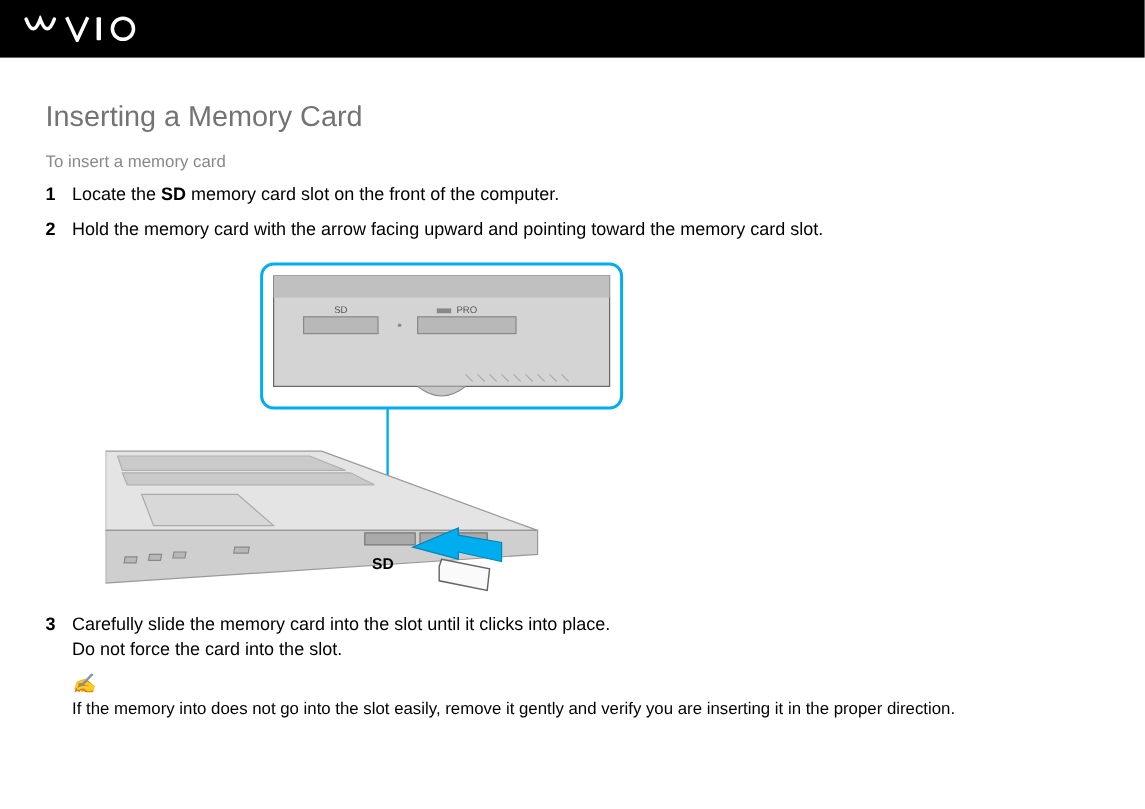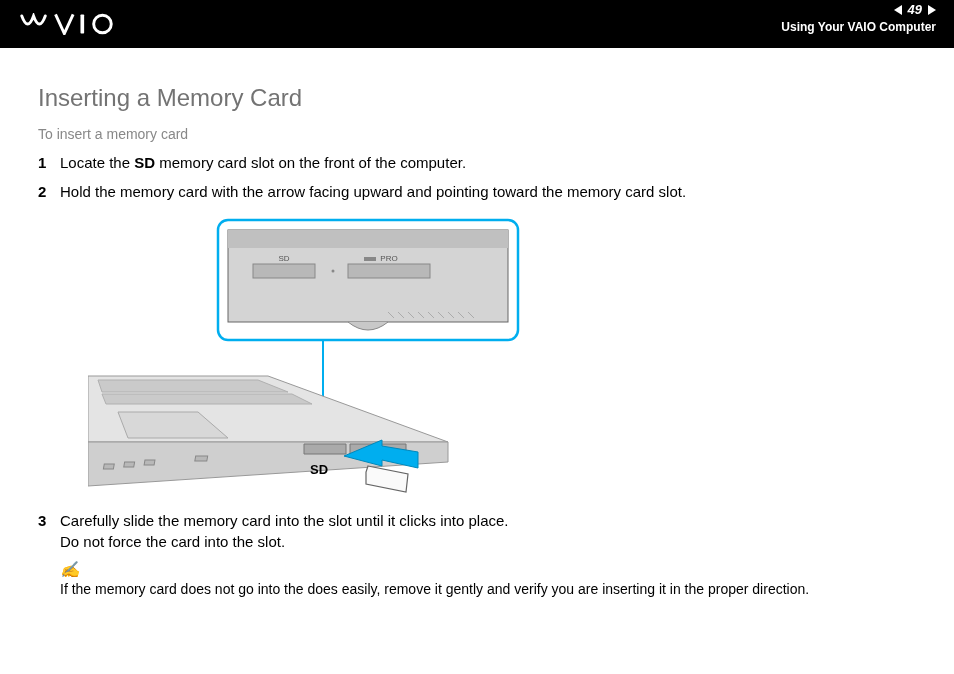--- a/index.html
+++ b/index.html
@@ -97,28 +97,20 @@
 <body>
 
 <div class="header-bar">
   <div class="logo">
     <svg viewBox="0 0 160 30" width="130" fill="#fff">
       <path d="M2 4 Q 10 26 18 4 Q 26 26 34 4" stroke="#fff" stroke-width="4" fill="none" stroke-linecap="round"></path>
       <path d="M48 2 L60 28 L72 2" stroke="#fff" stroke-width="4" fill="none" stroke-linejoin="miter"></path>
       <rect x="82" y="2" width="5" height="26" rx="1"></rect>
       <circle cx="112" cy="15" r="12" stroke="#fff" stroke-width="4" fill="none"></circle>
     </svg>
-  </div>
-  <div class="n-area">
-    <div class="page-nav">
-      <div class="tri tri-left"></div>
-      <span>49</span>
-      <div class="tri tri-right"></div>
-    </div>
-    <div class="section-label">Using Your VAIO Computer</div>
   </div>
 </div>
 
 <div class="content">
   <h1 class="title">Inserting a Memory Card</h1>
   <h2 class="subtitle">To insert a memory card</h2>
 
   <ol class="steps">
     <li>
       <span class="num">1</span>
@@ -204,15 +196,15 @@
       <span class="num">3</span>
       <span class="step-body">
         <span>Carefully slide the memory card into the slot until it clicks into place.</span><br>
         <span>Do not force the card into the slot.</span>
       </span>
     </li>
   </ol>
 
   <div class="note-block">
     <div class="note-icon">✍</div>
-    <div class="note-text">If the memory card does not go into the does easily, remove it gently and verify you are inserting it in the proper direction.</div>
+    <div class="note-text">If the memory into does not go into the slot easily, remove it gently and verify you are inserting it in the proper direction.</div>
   </div>
 </div>
 
 </body></html>

